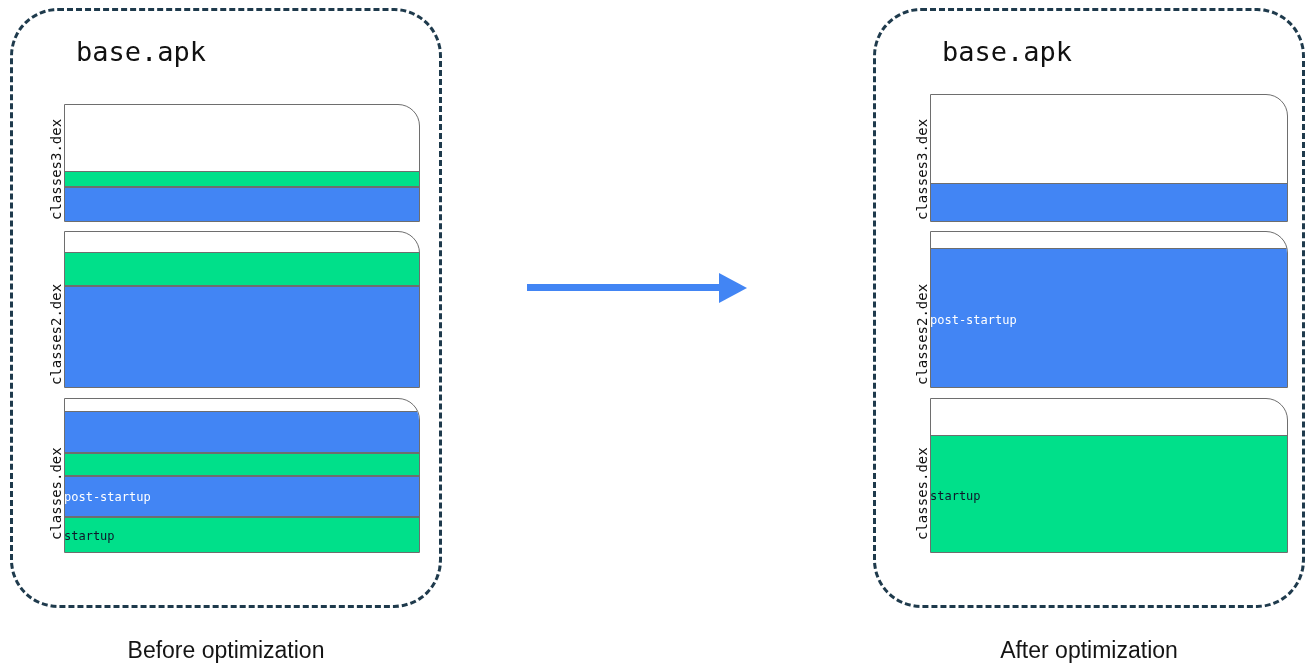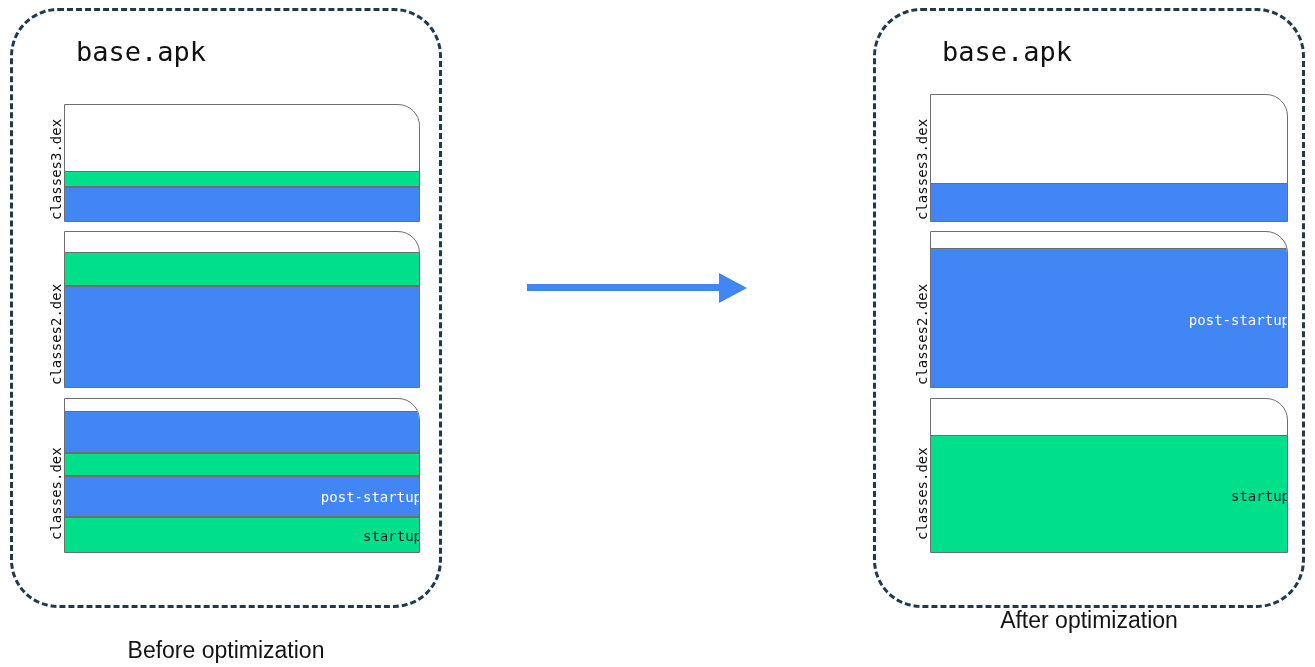--- a/index.html
+++ b/index.html
@@ -38,23 +38,23 @@
     border:1.5px solid #6e6e6e;
     border-top-right-radius:22px;
     overflow:hidden;
   }
   .seg{
     position:absolute;
     left:-1px;
     box-sizing:border-box;
     display:flex;
     align-items:center;
-    justify-content:flex-end;
+    justify-content:flex-start;
     font-family:"DejaVu Sans Mono","Liberation Mono",monospace;
-    font-size:14px;
+    font-size:12px;
     border-top:1.5px solid #6e6e6e;
     border-bottom:1.5px solid #6e6e6e;
   }
   .seg.blue{background:#4285F4;color:#ffffff;}
   .seg.green{background:#00E08A;color:#0f172a;}
   .seg.bottomcap{border-bottom:none;}
 
   
   .dex-label{
     position:absolute;
@@ -146,15 +146,15 @@
     </div>
   </div>
 
   <div class="dex-label" style="left:914px;top:540px;">classes.dex</div>
   <div class="dex-block" style="left:930px;top:398px;width:358px;height:155px;">
     <div class="seg green bottomcap" style="top:36px;height:120px;width:360px;">
       <span>startup</span>
     </div>
   </div>
 
-  <div class="caption" style="left:873px;top:607px;width:432px;">After optimization</div>
+  <div class="caption" style="left:873px;top:637px;width:432px;">After optimization</div>
 
 </div>
 
 </body></html>

